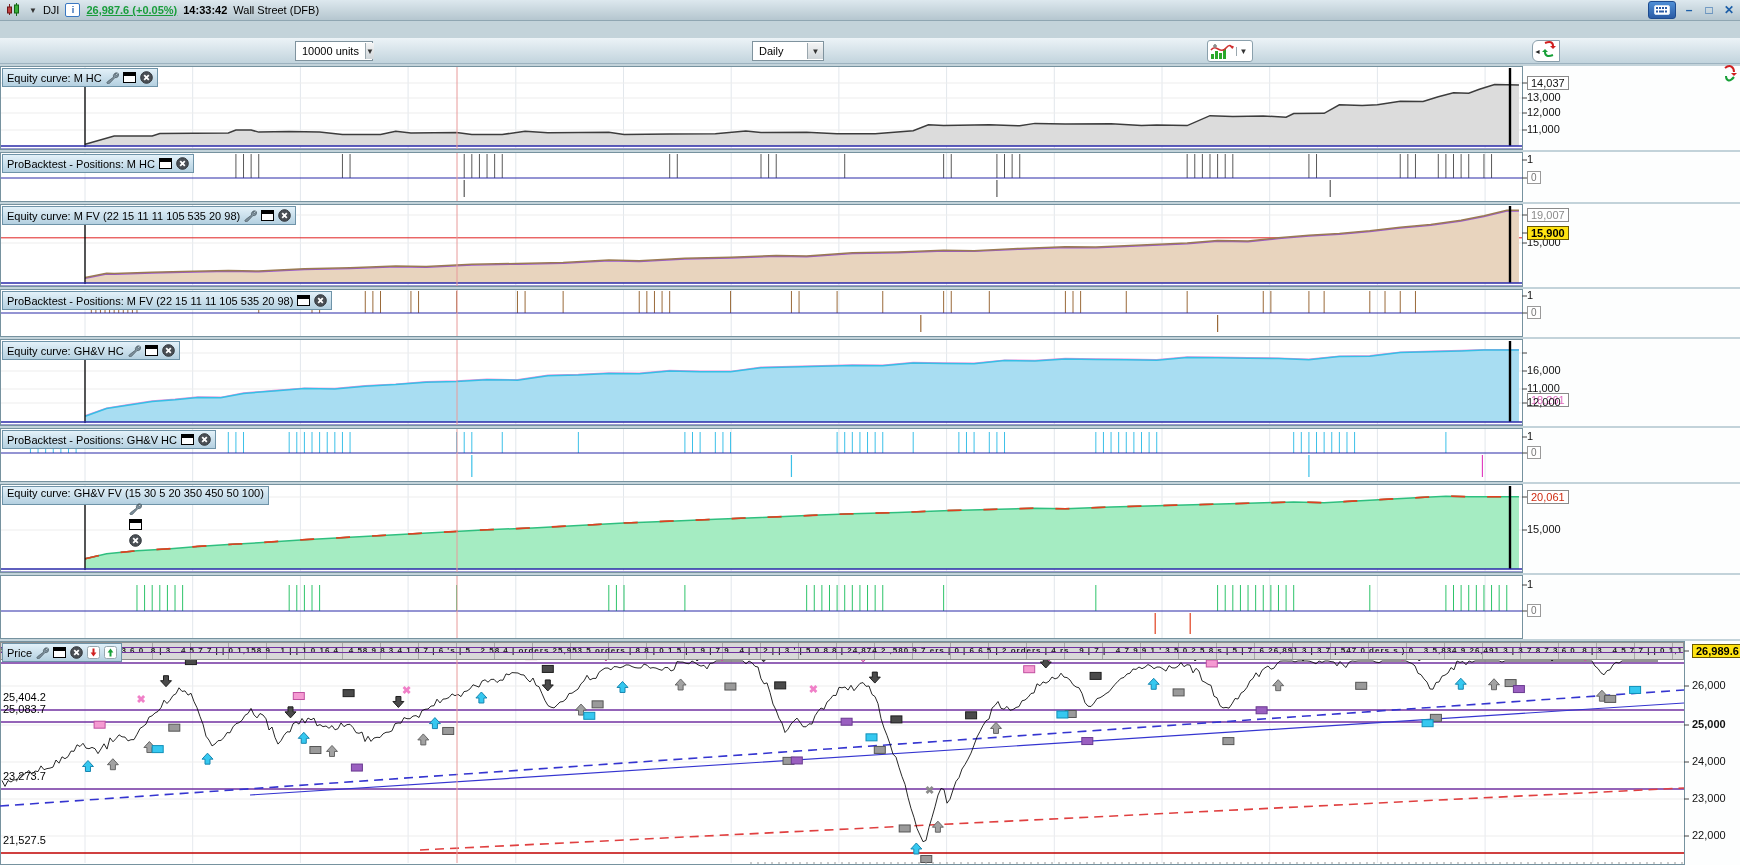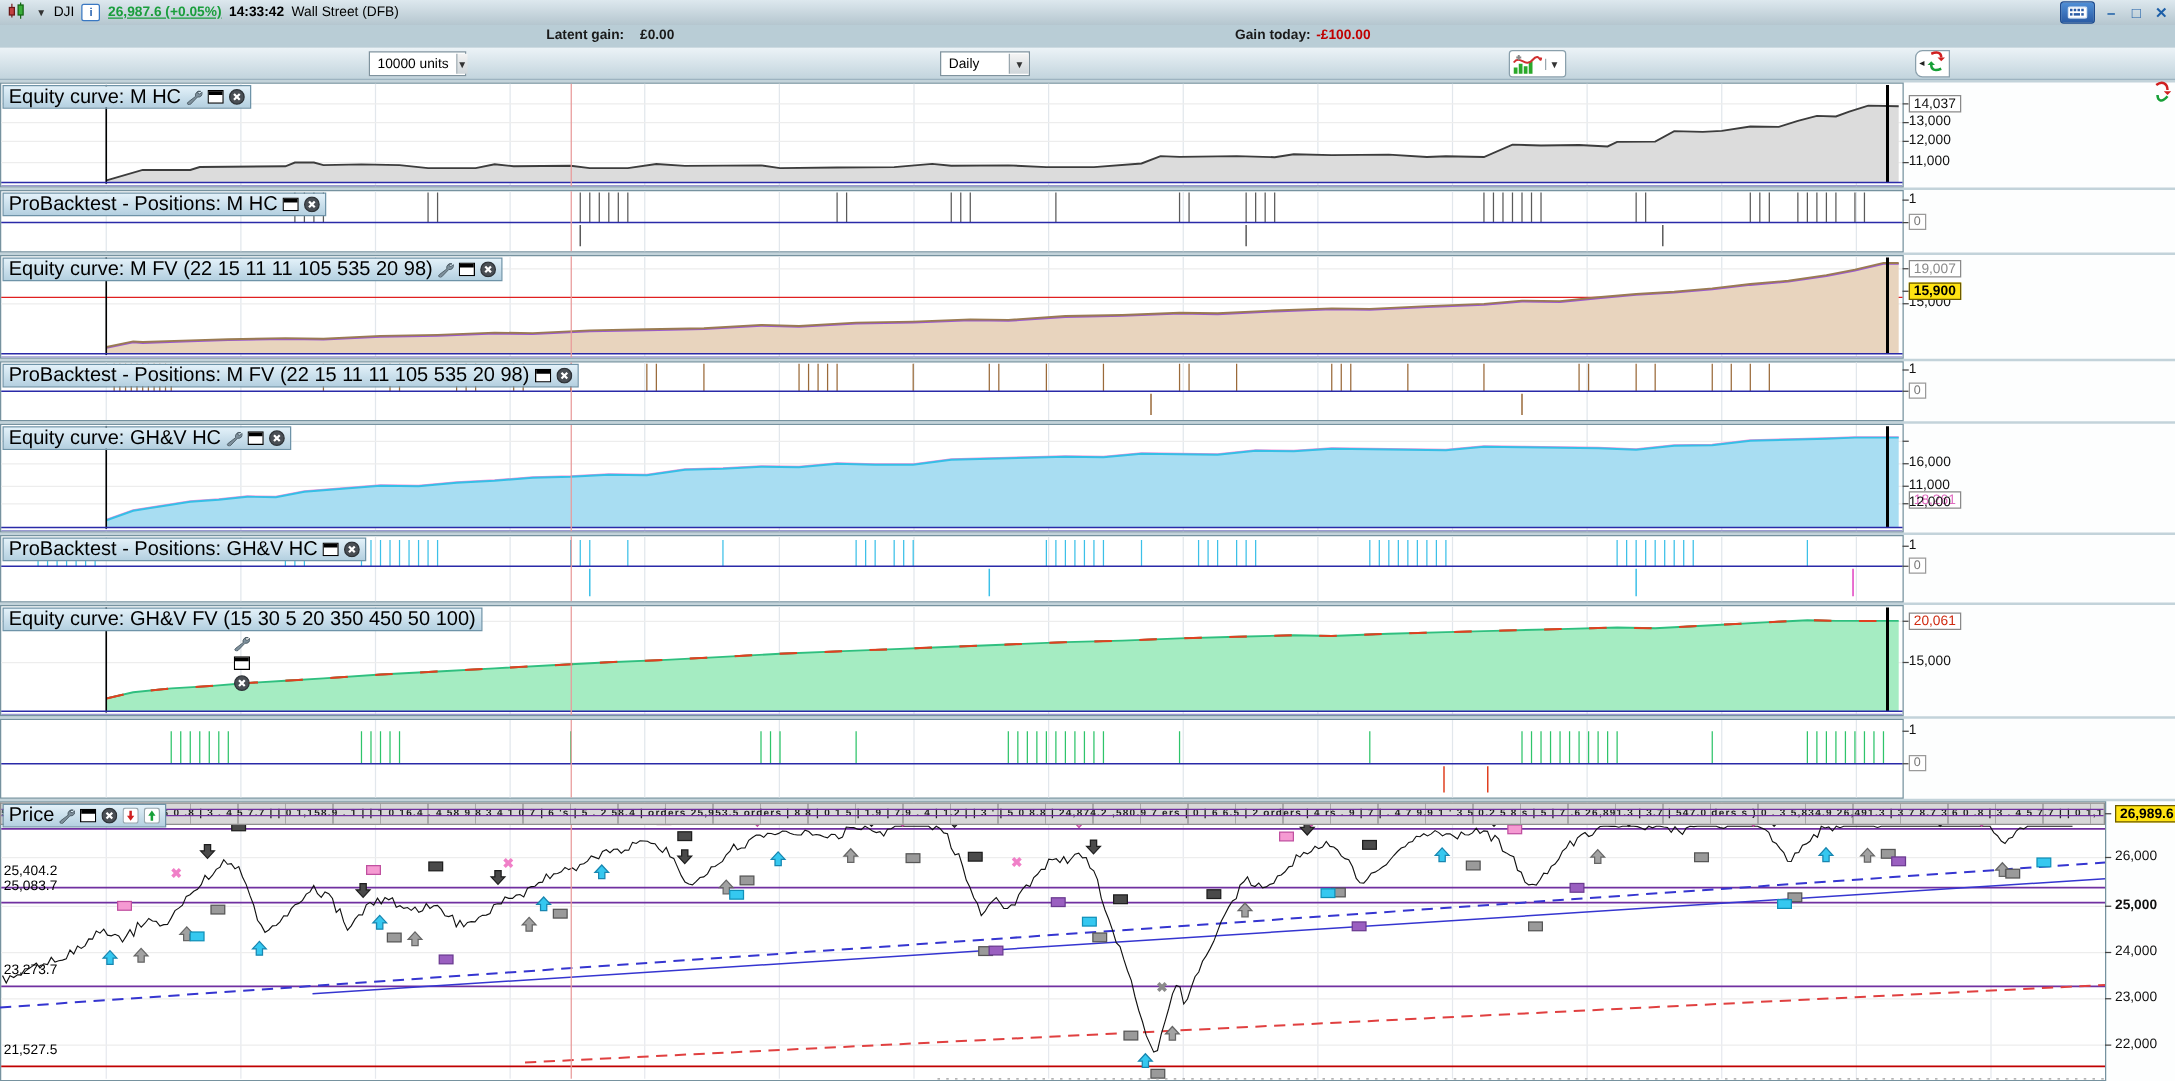--- a/index.html
+++ b/index.html
@@ -22,21 +22,21 @@
     background:linear-gradient(#ecf3f7,#c2d4dd);border-bottom:1px solid #9db3c0;}
   .select{position:absolute;top:3px;height:18px;background:#fff;border:1px solid #7f939e;
     display:flex;align-items:center;font-size:11px;}
   .select .val{padding:0 6px;flex:1;white-space:nowrap;}
   .select .btn{width:15px;height:16px;margin:0;background:linear-gradient(#f4f4f4,#cfd6da);
     border-left:1px solid #9aa7ae;display:flex;align-items:center;justify-content:center;
     font-size:8px;color:#333;}
   .toolbtn{position:absolute;top:2px;height:20px;background:#fff;border:1px solid #8aa0ac;border-radius:3px;
     display:flex;align-items:center;}
   .hdr{position:absolute;height:17px;background:linear-gradient(#e3f1f9,#b4d0e0);
-    border:1px solid #6e93a8;display:flex;align-items:center;font-size:16px;color:#000;
+    border:1px solid #6e93a8;display:flex;align-items:center;font-size:11px;color:#000;
     padding:0 4px;gap:4px;white-space:nowrap;z-index:5;}
   .hdr .ic{display:flex;align-items:center;}
   .axis-label{position:absolute;font-size:11px;color:#111;white-space:nowrap;z-index:4;}
   .axis-label.muted{color:#8a8a8a;}
   .axis-label.pink{color:#e06cc0;margin-top:47px;}
   .axis-label.red{color:#cf2a10;}
   .axis-label.bold{font-weight:bold;}
   .valbox{background:#fff;border:1px solid #8a8a8a;padding:0 3px;}
   .valbox.yellow{background:#ffe312;border:1px solid #6b5a00;color:#000;font-weight:bold;}
   .zerobox{background:#fff;border:1px solid #9a9a9a;color:#777;padding:0 3px;font-size:10px;}
@@ -80,26 +80,20 @@
               <rect x="11" y="5.5" width="2" height="2"></rect>
             </g>
           </svg>
       </span>
       <span class="winbtn">–</span>
       <span class="winbtn">□</span>
       <span class="winbtn">✕</span>
     </div>
   </div>
 
-  <div class="gainbar">
-    <span class="lbl" style="left:437px;">Latent gain:</span>
-    <span class="lbl" style="left:512px;">£0.00</span>
-    <span class="lbl" style="left:988px;">Gain today:</span>
-    <span class="lbl negval" style="left:1053px;">-£100.00</span>
-  </div>
 
   <div class="toolbar">
     <div class="select" style="left:295px;width:76px;">
       <span class="val">10000 units</span>
       <span class="btn">▼</span>
     </div>
     <div class="select" style="left:752px;width:70px;">
       <span class="val">Daily</span>
       <span class="btn">▼</span>
     </div>

